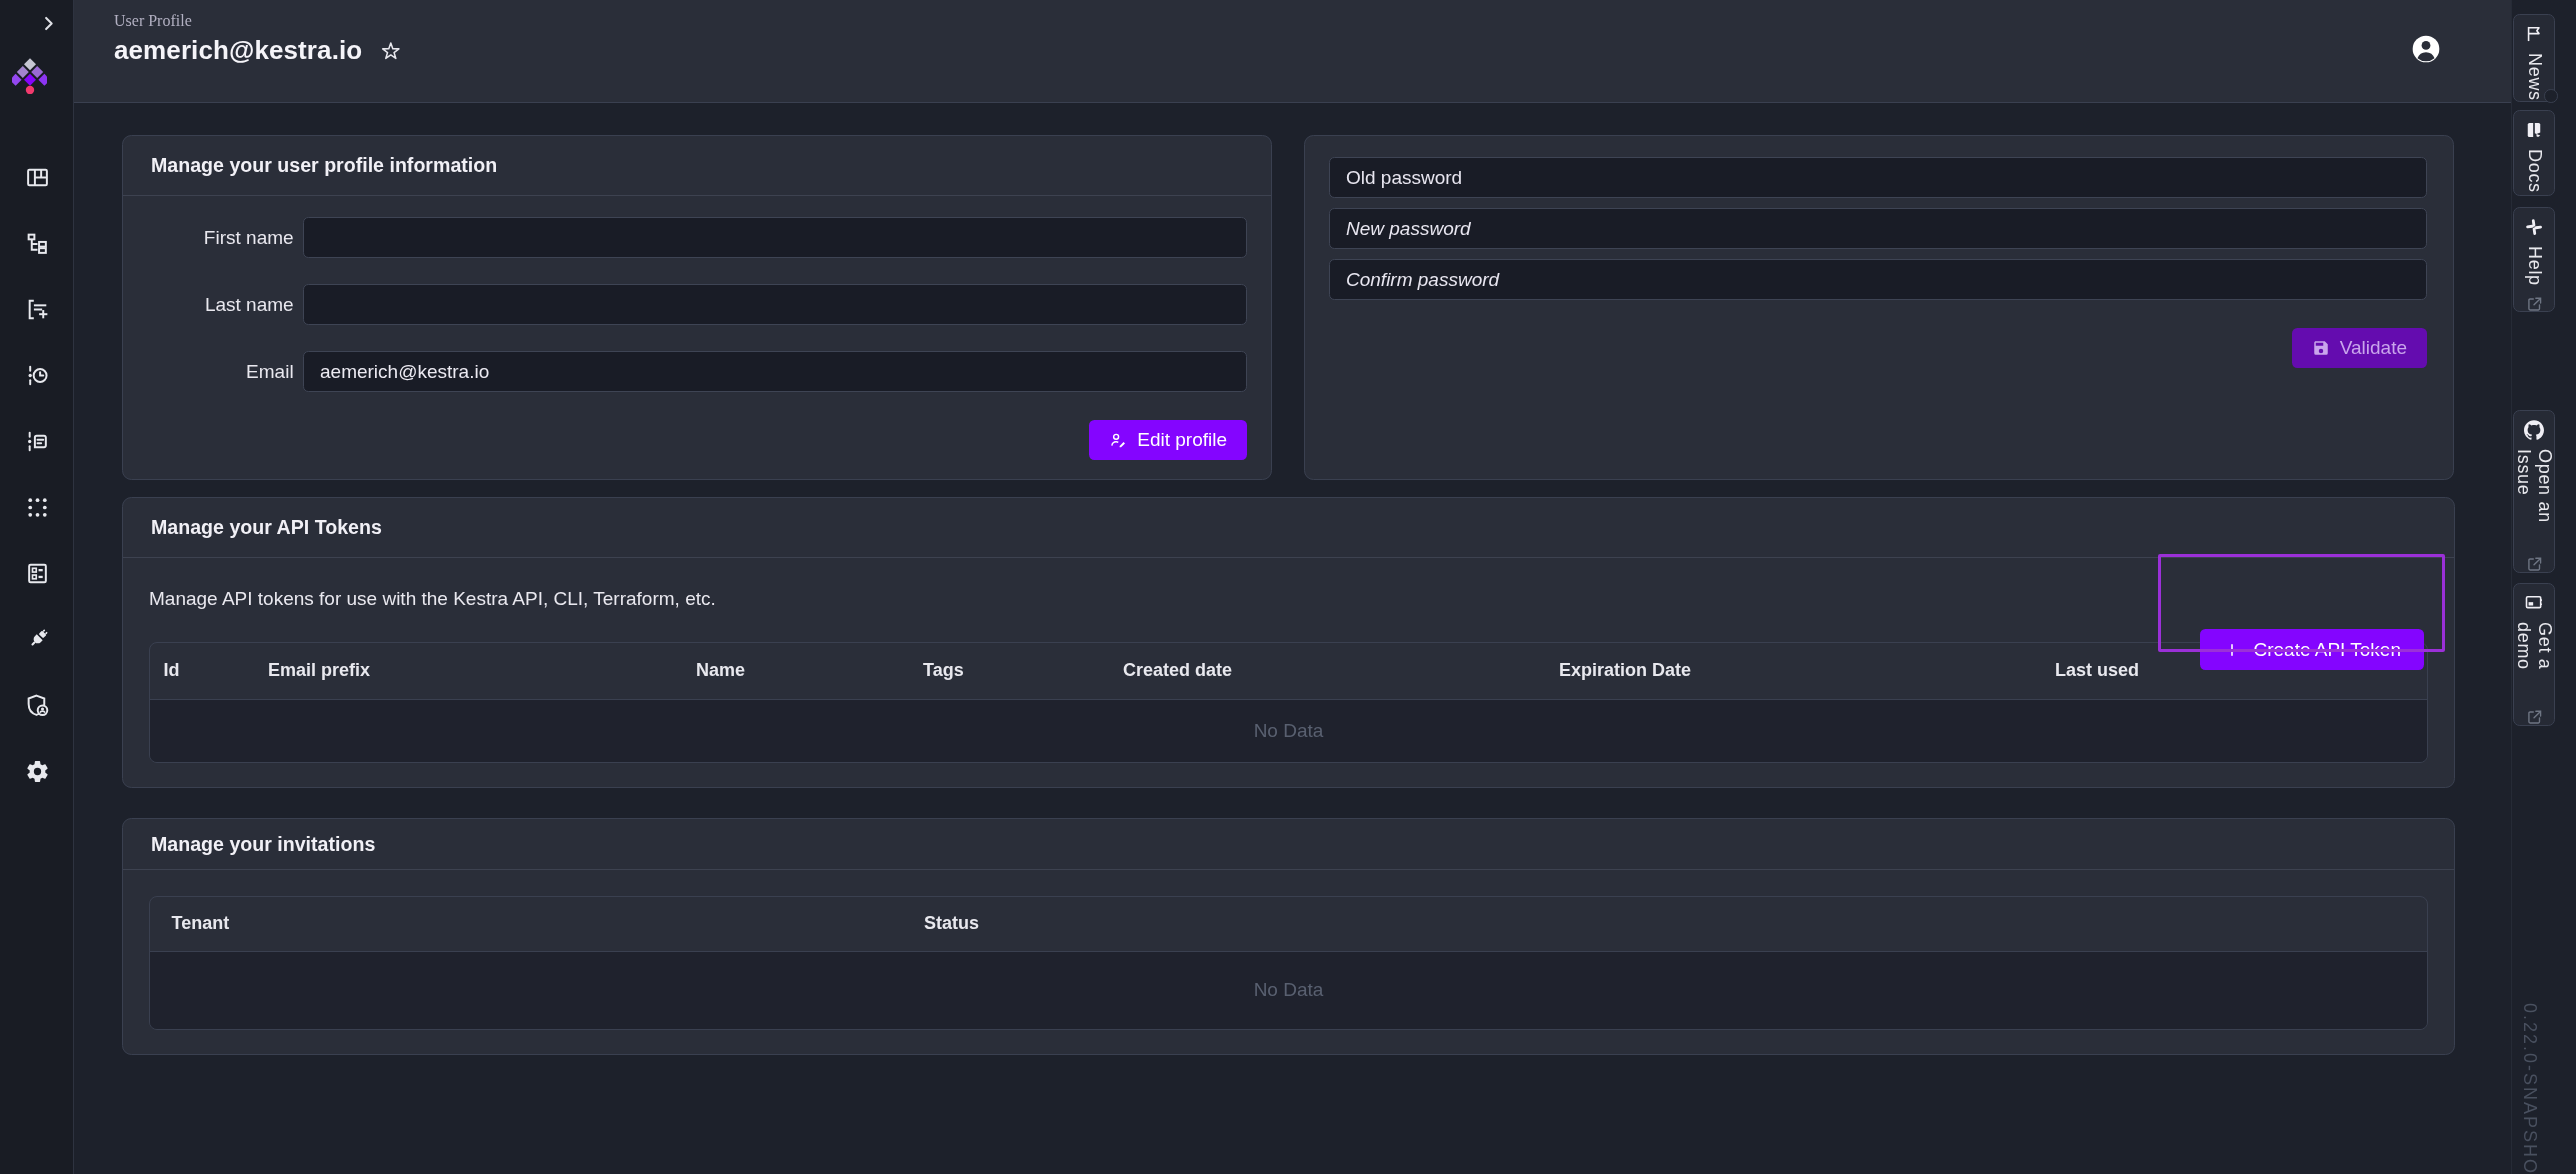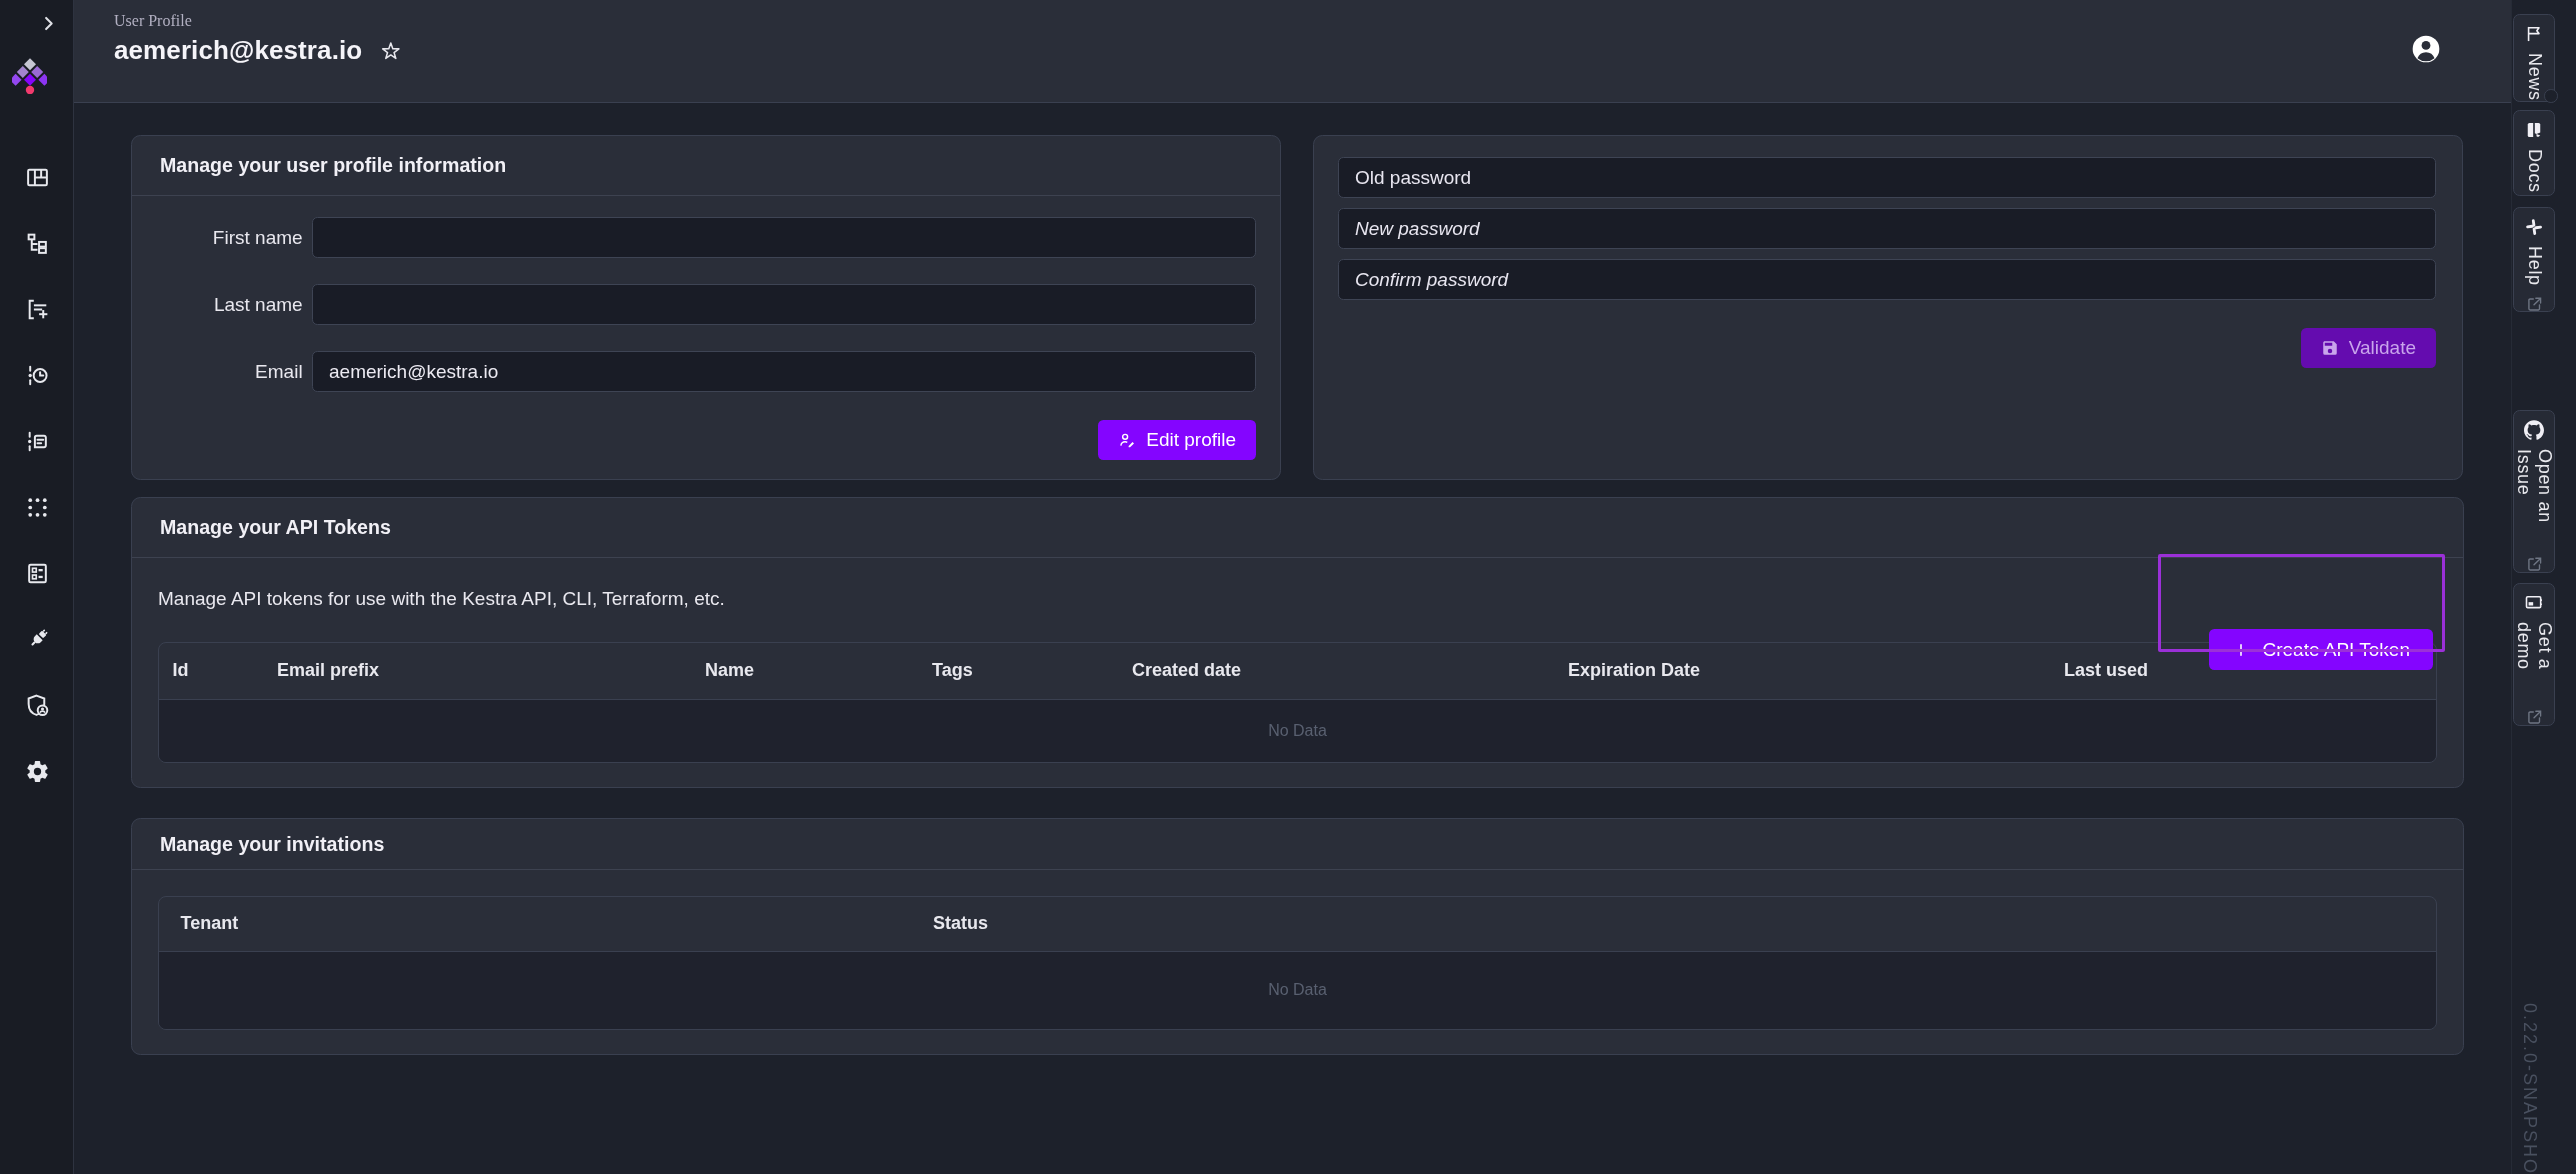--- a/index.html
+++ b/index.html
@@ -28,21 +28,21 @@
   .searchbox { position:absolute; right:127px; top:25px; width:336px; height:47px;
     background:#191c26; border:0.7px solid #3e4454; border-radius:6.7px;
     display:flex; align-items:center; padding:0 15px; cursor:pointer; }
   .searchbox .mag { width:18px; height:18px; color:#c6cad3; flex:none; }
   .searchbox .ph { font-size:18px; color:#e9e7f0; margin-left:10.8px; flex:1; }
   .searchbox .kbd { width:19.6px; height:19.6px; color:#f0eef6; flex:none; margin-right:8.8px; }
   .searchbox .sc { font-size:17px; color:#f0eef6; white-space:nowrap; }
   .avatar { position:absolute; right:69px; top:33px; width:32px; height:32px; cursor:pointer; }
 
   
-  .content { position:absolute; left:91px; top:103px; width:2437px; height:1072px;
+  .content { position:absolute; left:82px; top:103px; width:2437px; height:1072px;
     background:#1d212b; padding:32px 63px 0 40px; }
   .row2 { display:flex; gap:32px; }
   .card { background:#2a2e39; border:0.7px solid #3a4050; border-radius:9.4px; }
   .card-head { height:60px; display:flex; align-items:center; padding:0 28px;
     border-bottom:0.7px solid #3d4250; }
   .card-head h2 { font-size:19.6px; font-weight:700; color:#f1f0f6; }
   .half-card { width:1150px; height:345px; }
 
   .profile-body { padding:21px 24px 0 24px; }
   .f-row { display:flex; align-items:center; }
@@ -66,21 +66,21 @@
   .btn-primary { background:#8405ff; color:#ffffff; }
   .btn-disabled { background:#640caf; color:#c9a5ec; }
 
   .full-card { width:2333px; margin-top:17px; position:relative; }
   .api-body { padding:0 26px 24px 26px; }
   .api-desc { font-size:19px; color:#e9e8ef; padding-top:30px; }
   .tbl { margin-top:32px; border:0.7px solid #3a4050; border-radius:8px; overflow:hidden; }
   .tbl table { width:100%; border-collapse:collapse; }
   .tbl th { font-size:18px; font-weight:700; color:#e8e8ee; text-align:left; height:56px; }
   .tbl .empty { background:#1f222d; border-top:0.7px solid #3a4050; text-align:center;
-    font-size:16px; color:#596070; height:63px; }
+    font-size:19px; color:#596070; height:63px; }
   .create-btn { position:absolute; top:87px; right:30px; height:41px; gap:12px; padding:0 23px;margin-top:44px; }
   .inv-tbl th { height:54px; }
   .inv-tbl .empty { height:78px; }
 
   
   .annotation { position:absolute; left:2158px; top:554px; width:287px; height:98px;
     border:3.4px solid #9b30d8; border-radius:2px; z-index:50; pointer-events:none; }
 
   
   .right-strip { position:absolute; right:0; top:0; width:65px; height:1175px;

